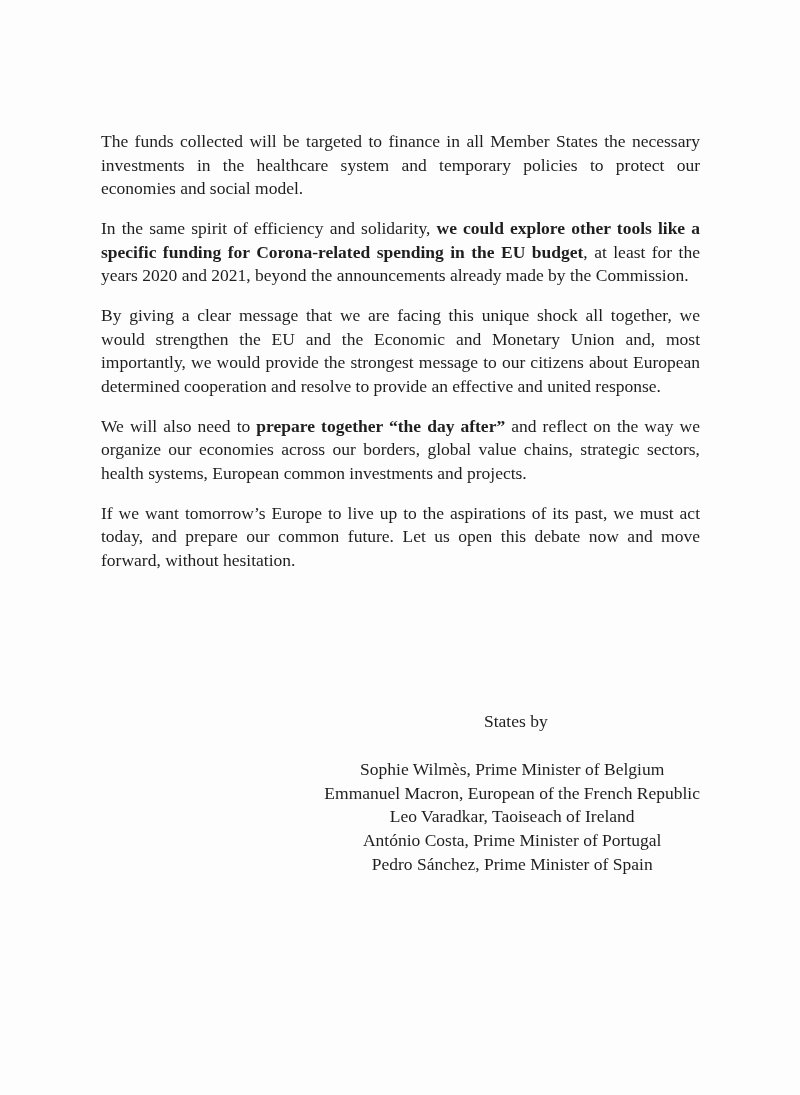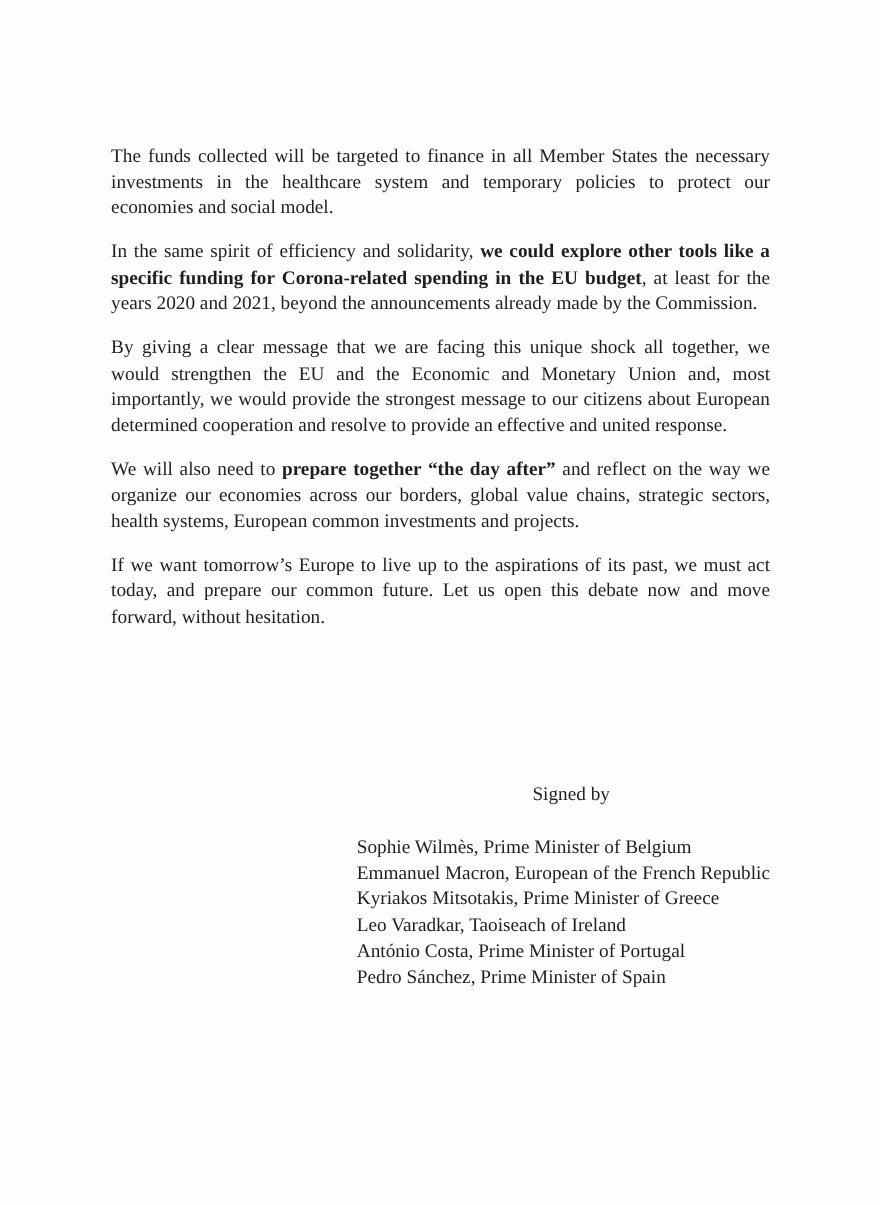--- a/index.html
+++ b/index.html
@@ -2,34 +2,33 @@
 <html><head>
 <meta charset="utf-8">
 <style>
   html, body { margin:0; padding:0; }
   body { width:800px; height:1095px; background:#fdfdfd; position:relative; overflow:hidden;
     font-family:"Liberation Serif","DejaVu Serif",serif; color:#1e1e1e; }
   .page { position:absolute; left:101px; top:118px; width:599px;margin-top:12px; }
   p.para { margin:0 0 16.5px 0; font-size:17.5px; line-height:23.5px; text-align:justify; }
   p.para b { font-weight:bold; }
   .signed { position:absolute; left:484px; top:711px; font-size:17.5px; }
-  .signers { position:absolute; right:100px; top:758px; text-align:left; font-size:17.5px; line-height:23.7px; }
+  .signers { position:absolute; right:100px; top:758px; text-align:center; font-size:17.5px; line-height:23.7px; }
   .signer { display:block; white-space:nowrap; }
 </style>
 </head>
 <body>
 
 <div class="page" id="body">
     <p class="para"><span>The funds collected will be targeted to finance in all Member States the necessary investments in the healthcare system and temporary policies to protect our economies and social model.</span></p>
     <p class="para"><span>In the same spirit of efficiency and solidarity, </span><b>we could explore other tools like a specific funding for Corona-related spending in the EU budget</b><span>, at least for the years 2020 and 2021, beyond the announcements already made by the Commission.</span></p>
     <p class="para"><span>By giving a clear message that we are facing this unique shock all together, we would strengthen the EU and the Economic and Monetary Union and, most importantly, we would provide the strongest message to our citizens about European determined cooperation and resolve to provide an effective and united response.</span></p>
     <p class="para"><span>We will also need to </span><b>prepare together “the day after”</b><span> and reflect on the way we organize our economies across our borders, global value chains, strategic sectors, health systems, European common investments and projects.</span></p>
     <p class="para"><span>If we want tomorrow’s Europe to live up to the aspirations of its past, we must act today, and prepare our common future. Let us open this debate now and move forward, without hesitation.</span></p>
   </div>
-<div class="signed">Signed by</div>
+<div class="signed">States by</div>
 <div class="signers" id="signers">
     <span class="signer">Sophie Wilmès, Prime Minister of Belgium</span>
     <span class="signer">Emmanuel Macron, European of the French Republic</span>
-    <span class="signer">Kyriakos Mitsotakis, Prime Minister of Greece</span>
     <span class="signer">Leo Varadkar, Taoiseach of Ireland</span>
     <span class="signer">António Costa, Prime Minister of Portugal</span>
     <span class="signer">Pedro Sánchez, Prime Minister of Spain</span>
   </div>
 
 </body></html>

